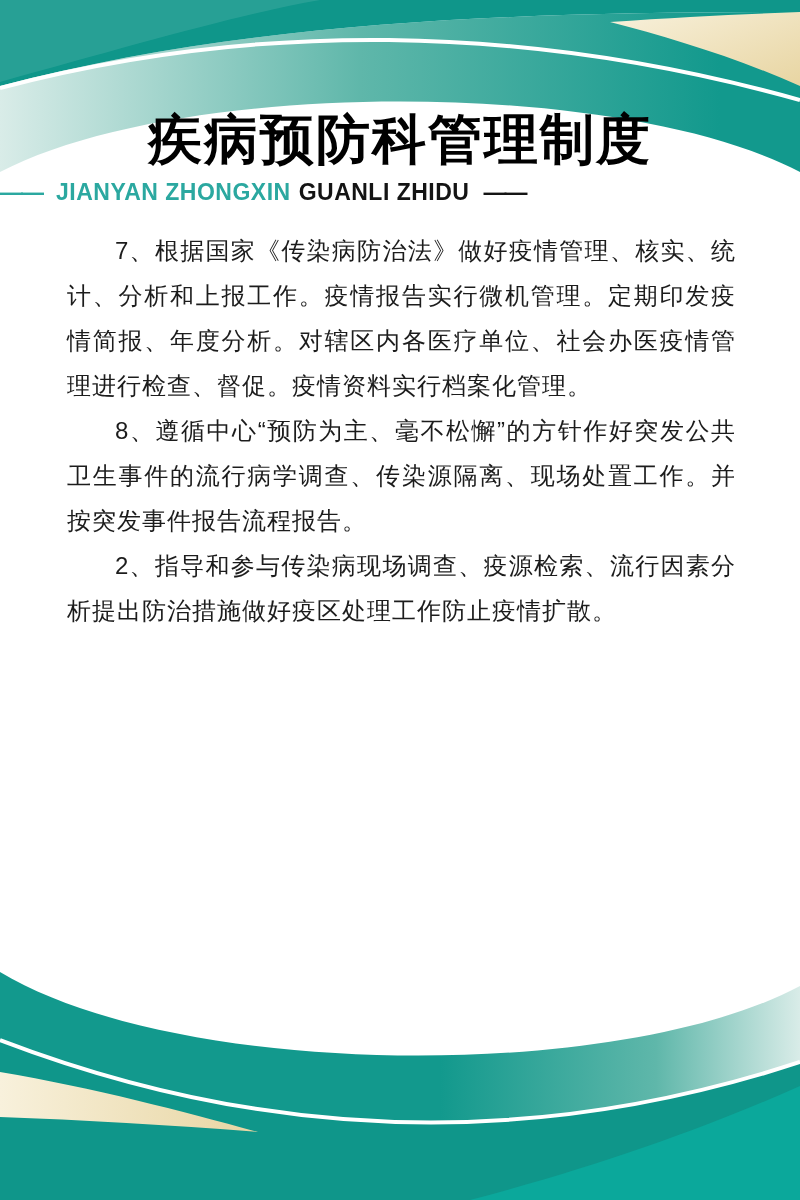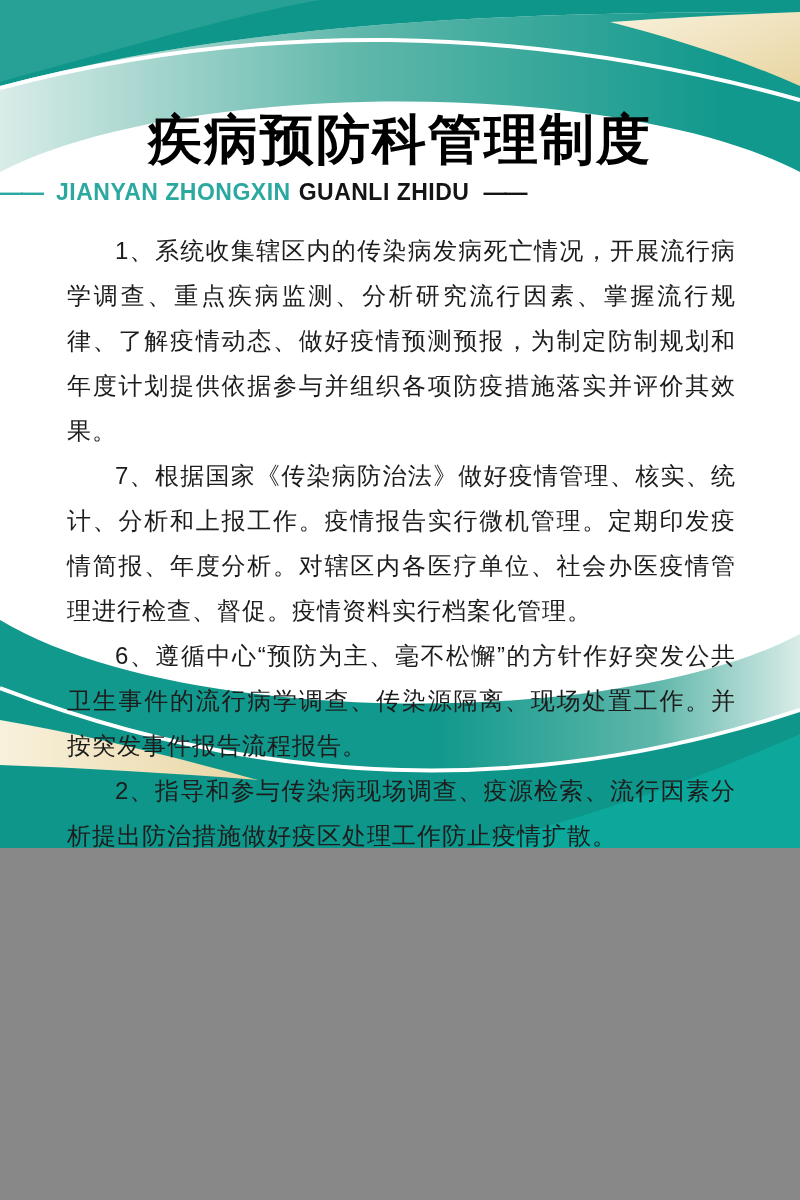--- a/index.html
+++ b/index.html
@@ -11,21 +11,21 @@
     --cream-light:#F8F1DC;
     --cream-dark:#E8D5A2;
     --subtitle-teal:#2BA8A0;
     --text-color:#1C1C1C;
     --background:#FFFFFF;
   }
   html,body{margin:0;padding:0;}
   body{background:#888;font-family:"Liberation Sans","DejaVu Sans",sans-serif;}
   .page{
     position:relative;
-    width:800px;height:848px;
+    width:800px;height:1200px;
     margin:0 auto;
     background:var(--background,#fff);
     overflow:hidden;
   }
   .deco{position:absolute;left:0;width:800px;z-index:1;}
   .deco svg{display:block;width:100%;height:100%;}
   .deco-top{top:0;height:230px;}
   .deco-bottom{bottom:0;height:280px;}
 
   .fill-teal-dark{fill:var(--teal-dark,#0F968A);}
@@ -103,23 +103,22 @@
     </svg>
   </div>
 
   <h1 class="title">疾病预防科管理制度</h1>
 
   <div class="subtitle">
     <span class="dash-left">——</span><span class="pinyin-teal">JIANYAN ZHONGXIN</span><span class="pinyin-dark">GUANLI ZHIDU</span><span class="dash-right">——</span>
   </div>
 
   <div class="policy-text">
-    <p>1、系统收集辖区内的传染病发病死亡情况，开展流行病学调查、重点疾病监测、分析研究流行因素、掌握流行规律、了解疫情动态、做好疫情预测预报，为制定防制规划和年度计划提供依据参与并组织各项防疫措施落实并评价其效果。</p>
     <p>7、根据国家《传染病防治法》做好疫情管理、核实、统计、分析和上报工作。疫情报告实行微机管理。定期印发疫情简报、年度分析。对辖区内各医疗单位、社会办医疫情管理进行检查、督促。疫情资料实行档案化管理。</p>
-    <p>6、遵循中心“预防为主、毫不松懈”的方针作好突发公共卫生事件的流行病学调查、传染源隔离、现场处置工作。并按突发事件报告流程报告。</p>
+    <p>8、遵循中心“预防为主、毫不松懈”的方针作好突发公共卫生事件的流行病学调查、传染源隔离、现场处置工作。并按突发事件报告流程报告。</p>
     <p>2、指导和参与传染病现场调查、疫源检索、流行因素分析提出防治措施做好疫区处理工作防止疫情扩散。</p>
   </div>
 
   <div class="deco deco-bottom">
     <svg viewBox="0 0 800 280" preserveAspectRatio="none">
       <defs>
         <linearGradient id="gradBotBand" x1="0" y1="0" x2="1" y2="0">
           <stop offset="0" class="st-teal"></stop>
           <stop offset="0.55" class="st-teal"></stop>
           <stop offset="0.82" class="st-teal-mid"></stop>

